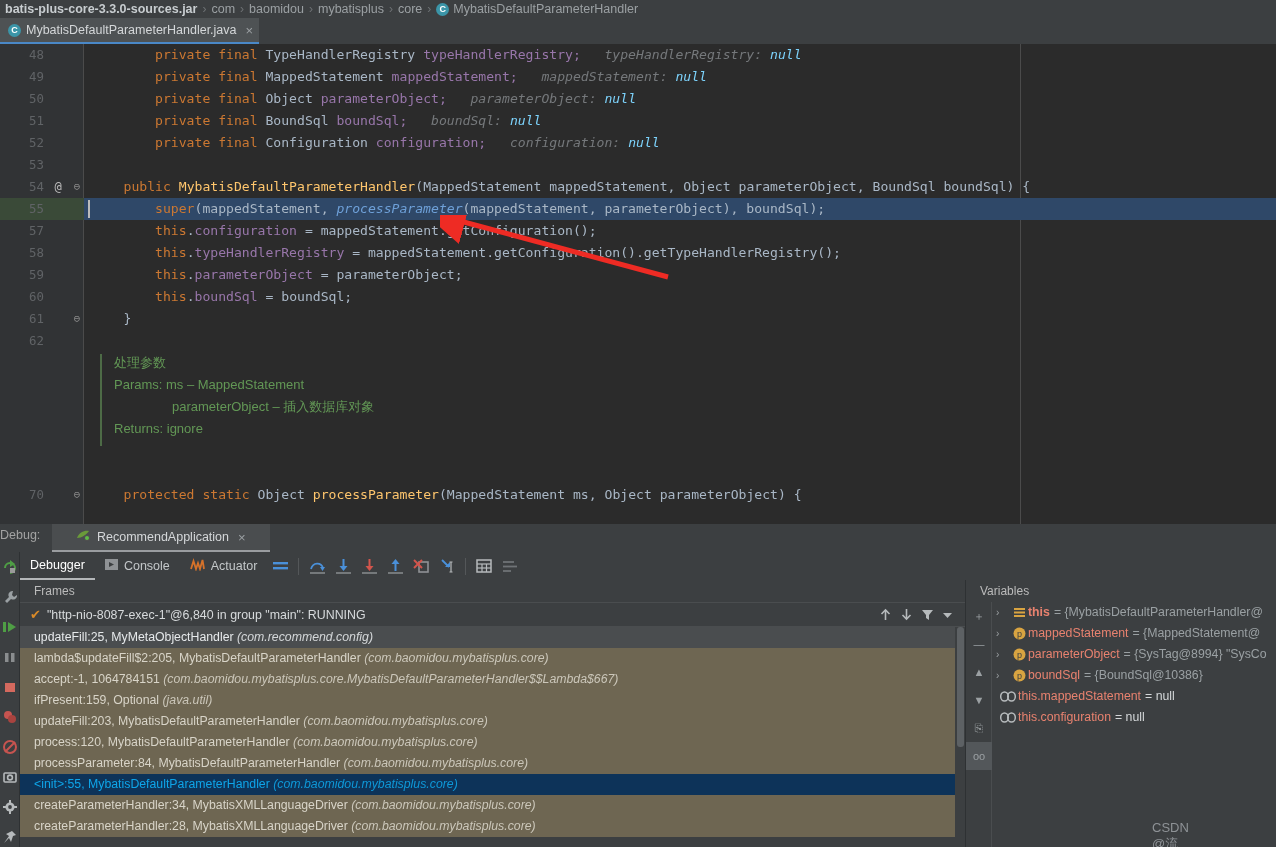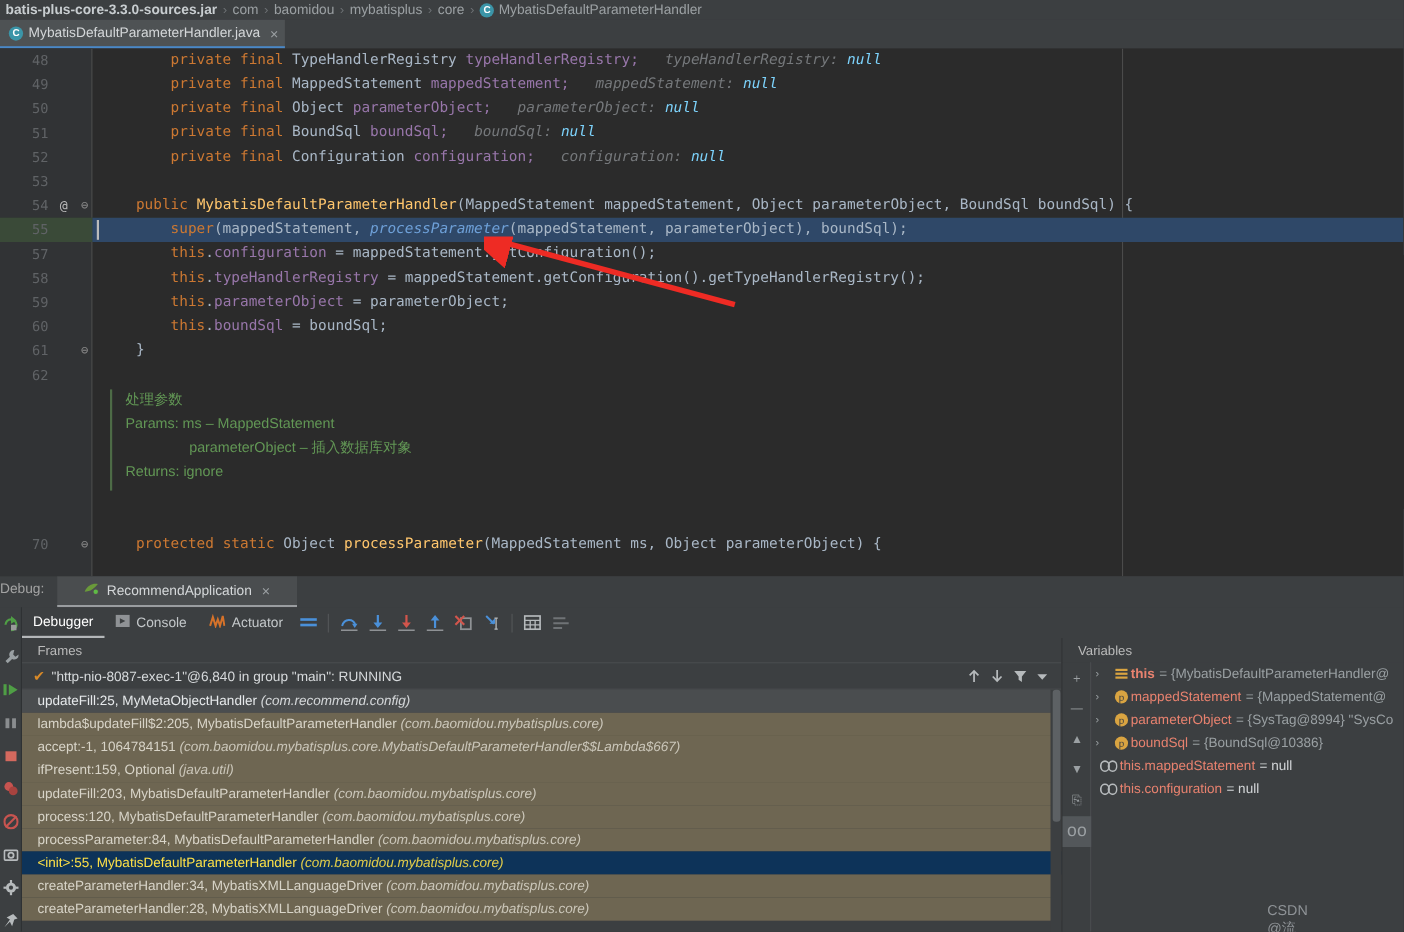--- a/index.html
+++ b/index.html
@@ -176,21 +176,21 @@
     display: flex; align-items: center; gap: 8px;
   }
   .frame-list { position: relative; }
   .frame-row {
     position: relative; height: 21px; line-height: 21px;
     padding-left: 14px; font-size: 12.3px; white-space: nowrap;
     overflow: hidden;
   }
   .frame-row.lib { background: #6e6652; color: #d8d4c8; }
   .frame-row.app { background: #4a4d4f; color: #e6e9eb; }
-  .frame-row.sel { background: #0d3359; color: #fde047; }
+  .frame-row.sel { background: #0d3359; color: #0ea5e9; }
   .frame-row .pkg { font-style: italic; opacity: .88; }
   .frames-scroll {
     position: absolute; right: 0; top: 47px; width: 10px; height: 220px;
     background: #3c3f41;
   }
   .frames-scroll .thumb {
     position: absolute; left: 2px; top: 0; width: 7px; height: 120px;
     background: #5d6164; border-radius: 3px;
   }
 
@@ -507,21 +507,21 @@
   </div>
 
   <div class="vars">
     <div class="panel-title">Variables</div>
     <div class="vars-toolcol" id="varstools">
         <div class="vt-ico" style="font-size: 11px;">＋</div>
         <div class="vt-ico" style="font-size: 11px;">—</div>
         <div class="vt-ico" style="font-size: 11px;">▲</div>
         <div class="vt-ico" style="font-size: 11px;">▼</div>
         <div class="vt-ico" style="font-size: 11px;">⎘</div>
-        <div class="vt-ico on" style="font-size: 16px;">oo</div>
+        <div class="vt-ico on" style="font-size: 11px;">oo</div>
       </div>
     <div class="var-list" id="varlist">
         <div class="var-row">
           <span class="var-chev">›</span>
           <span class="var-ico">
             <svg width="13" height="13">
               <rect x="1" y="2" width="11" height="2" fill="#d9a441"></rect>
               <rect x="1" y="5.5" width="11" height="2" fill="#d9a441"></rect>
               <rect x="1" y="9" width="11" height="2" fill="#d9a441"></rect>
             </svg>

